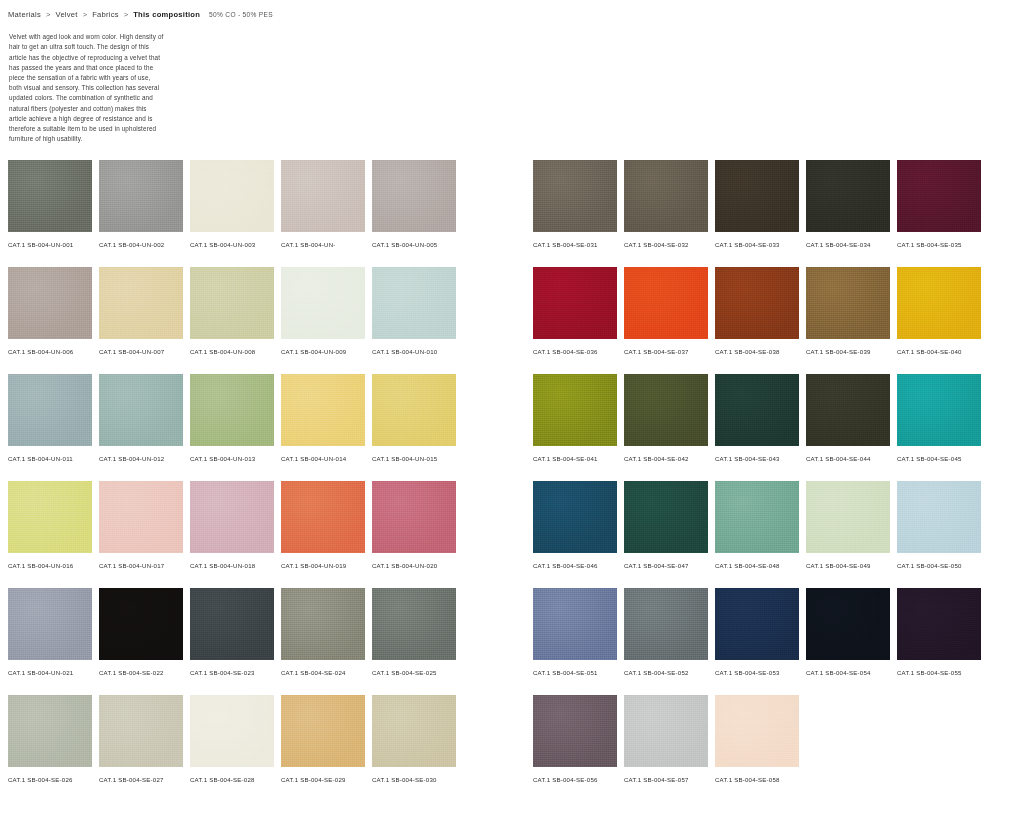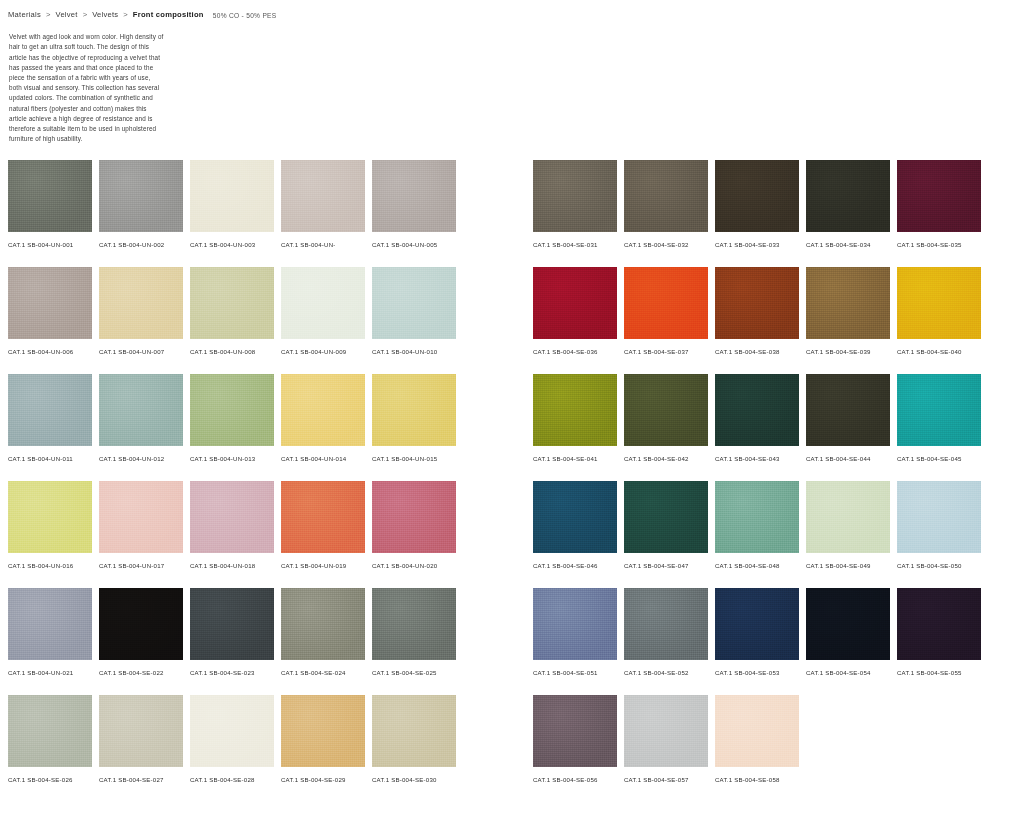--- a/index.html
+++ b/index.html
@@ -16,21 +16,21 @@
     overflow: hidden;
     position: relative;
   }
 
   
   #header {
     position: absolute;
     left: 8px;
     top: 10px;
     display: flex;
-    align-items: flex-end;
+    align-items: center;
     gap: 0;
     white-space: nowrap;
   }
   .crumb {
     font-size: 7.6px;
     letter-spacing: 0.25px;
     color: #3a3a3a;
   }
   .crumb.current {
     font-weight: bold;
@@ -107,23 +107,23 @@
   }
 </style>
 </head>
 <body>
 
 <div id="header">
     <span class="crumb">Materials</span>
     <span class="crumb-sep">&gt;</span>
     <span class="crumb">Velvet</span>
     <span class="crumb-sep">&gt;</span>
-    <span class="crumb">Velvets</span>
+    <span class="crumb">Fabrics</span>
     <span class="crumb-sep">&gt;</span>
-    <span class="crumb current">Front composition</span>
+    <span class="crumb current">This composition</span>
     <span id="composition">50% CO - 50% PES</span>
   </div>
 
 <p id="description">Velvet with aged look and worn color. High density of hair to get an ultra soft touch. The design of this article has the objective of reproducing a velvet that has passed the years and that once placed to the piece the sensation of a fabric with years of use, both visual and sensory. This collection has several updated colors. The combination of synthetic and natural fibers (polyester and cotton) makes this article achieve a high degree of resistance and is therefore a suitable item to be used in upholstered furniture of high usability.</p>
 
 <div id="grid-left" class="grid">
     <div class="swatch-cell">
       <span class="swatch-chip" style="background-color: rgb(109, 114, 104);"></span>
       <span class="swatch-label">CAT.1 SB-004-UN-001</span>
     </div>

